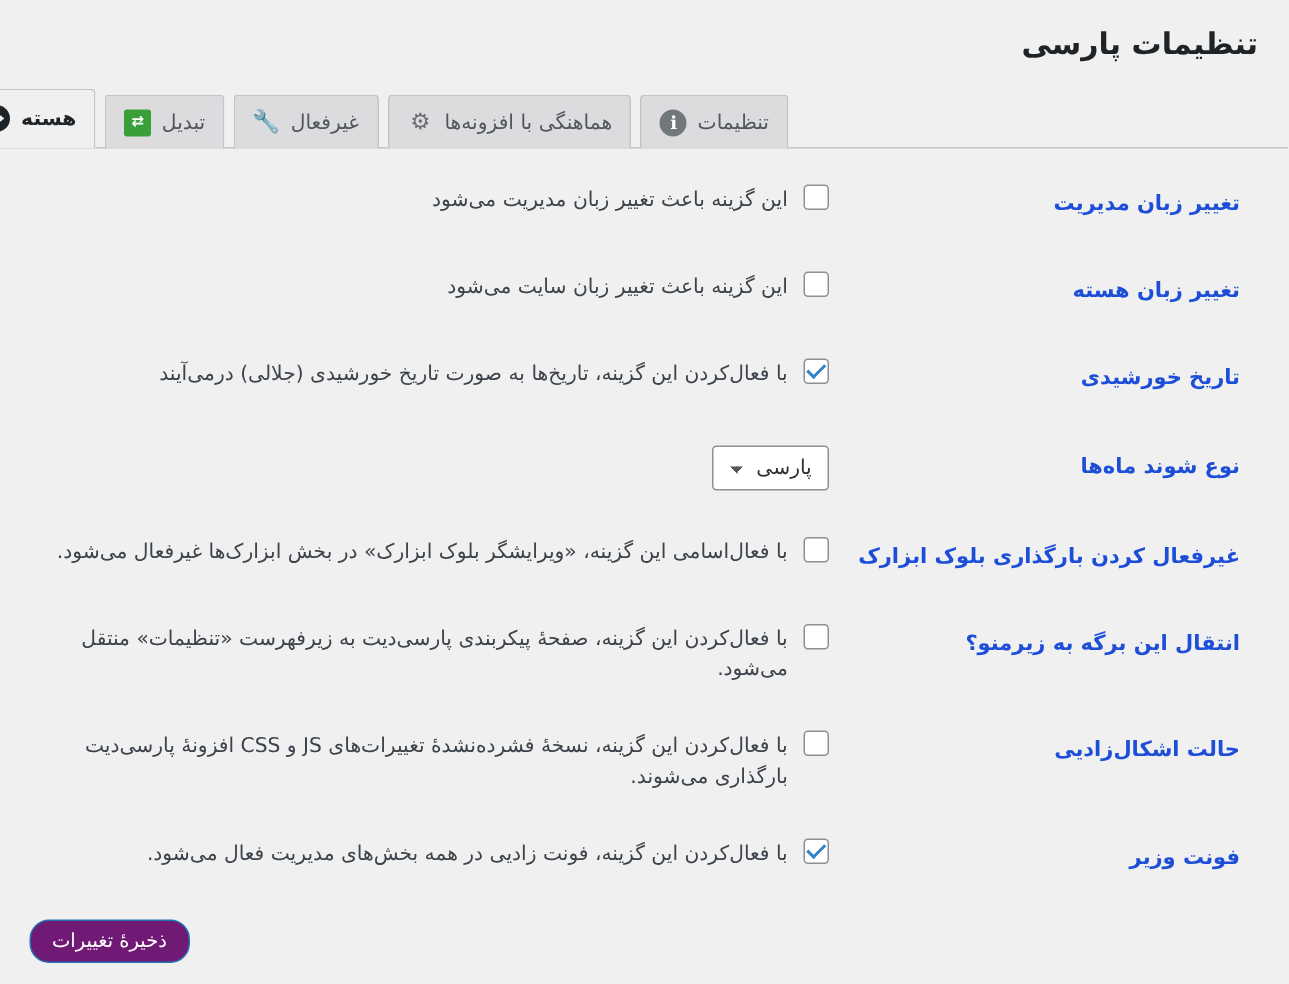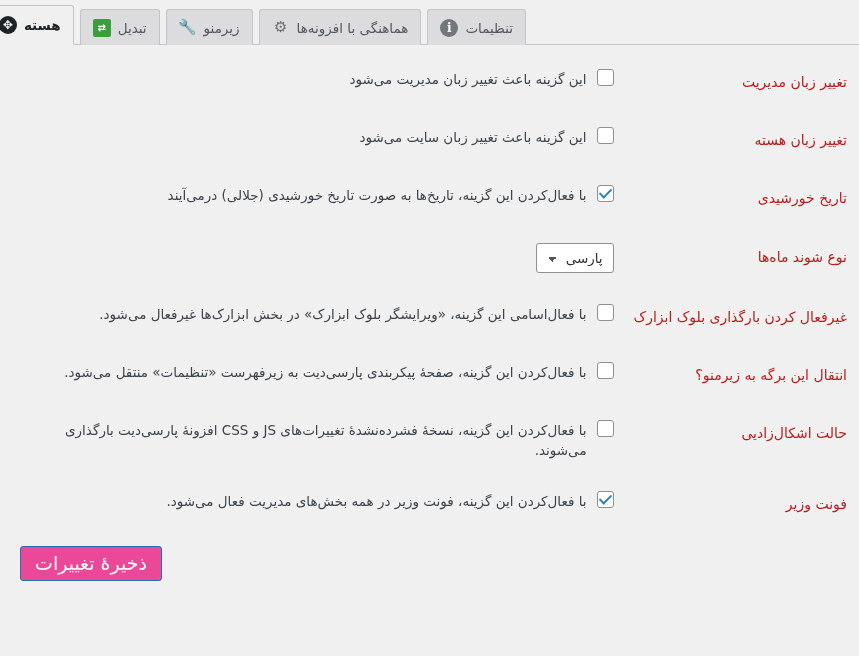--- a/index.html
+++ b/index.html
@@ -111,24 +111,24 @@
   
   .form-table {
     width: 100%;
     border-collapse: collapse;
     margin-top: 8px;
   }
   .form-table tr { vertical-align: top; }
   .form-table th {
     width: 190px;
     text-align: right;
-    padding: 20px 12px 20px 10px;
-    font-weight: normal;
+    padding: 20px 32px 20px 10px;
+    font-weight: bold;
     font-size: 14px;
-    color: #b91c1c;
+    color: #1d4ed8;
     line-height: 1.3;
     white-space: nowrap;
   }
   .form-table td {
     padding: 15px 10px 15px 20px;
     text-align: right;
     line-height: 1.5;
   }
   .field-row {
     display: flex;
@@ -183,53 +183,54 @@
     background-repeat: no-repeat;
     direction: rtl;
     text-align: right;
   }
   .submit-wrap {
     padding: 12px 20px 20px 20px;
     text-align: left;
     direction: ltr;
   }
   .btn-primary {
-    background: #ec4899;
+    background: #701a75;
     border: 1px solid #2271b1;
     color: #fff;
     font-family: "DejaVu Sans", "Liberation Sans", sans-serif;
-    font-size: 19px;
+    font-size: 13px;
     padding: 7px 14px;
-    border-radius: 3px;
+    border-radius: 13px;
     cursor: pointer;
     line-height: 1;
   }
 </style>
 </head>
 <body>
 
 <div class="wrap">
 
+  <h1 class="page-title">تنظیمات پارسی</h1>
 
   <div class="tabs-bar">
     <div class="tabs">
 
       <div class="tab">
         <span class="ticon info">i</span>
         <span>تنظیمات</span>
       </div>
 
       <div class="tab">
         <span class="ticon plug">⚙</span>
         <span>هماهنگی با افزونه‌ها</span>
       </div>
 
       <div class="tab">
         <span class="ticon wrench">🔧</span>
-        <span>زیرمنو</span>
+        <span>غیرفعال</span>
       </div>
 
       <div class="tab">
         <span class="ticon convert">⇄</span>
         <span>تبدیل</span>
       </div>
 
       <div class="tab active">
         <span class="ticon globe">✥</span>
         <span>هسته</span>
@@ -312,21 +313,21 @@
           <span class="desc">با فعال‌کردن این گزینه، نسخهٔ فشرده‌نشدهٔ تغییرات‌های JS و CSS افزونهٔ پارسی‌دیت بارگذاری می‌شوند.</span>
         </div>
       </td>
     </tr>
 
     <tr>
       <th>فونت وزیر</th>
       <td>
         <div class="field-row">
           <span class="cb checked"></span>
-          <span class="desc">با فعال‌کردن این گزینه، فونت وزیر در همه بخش‌های مدیریت فعال می‌شود.</span>
+          <span class="desc">با فعال‌کردن این گزینه، فونت زادیی در همه بخش‌های مدیریت فعال می‌شود.</span>
         </div>
       </td>
     </tr>
   </tbody>
     </table>
 
   <div class="submit-wrap">
     <button class="btn-primary">ذخیرهٔ تغییرات</button>
   </div>
 

